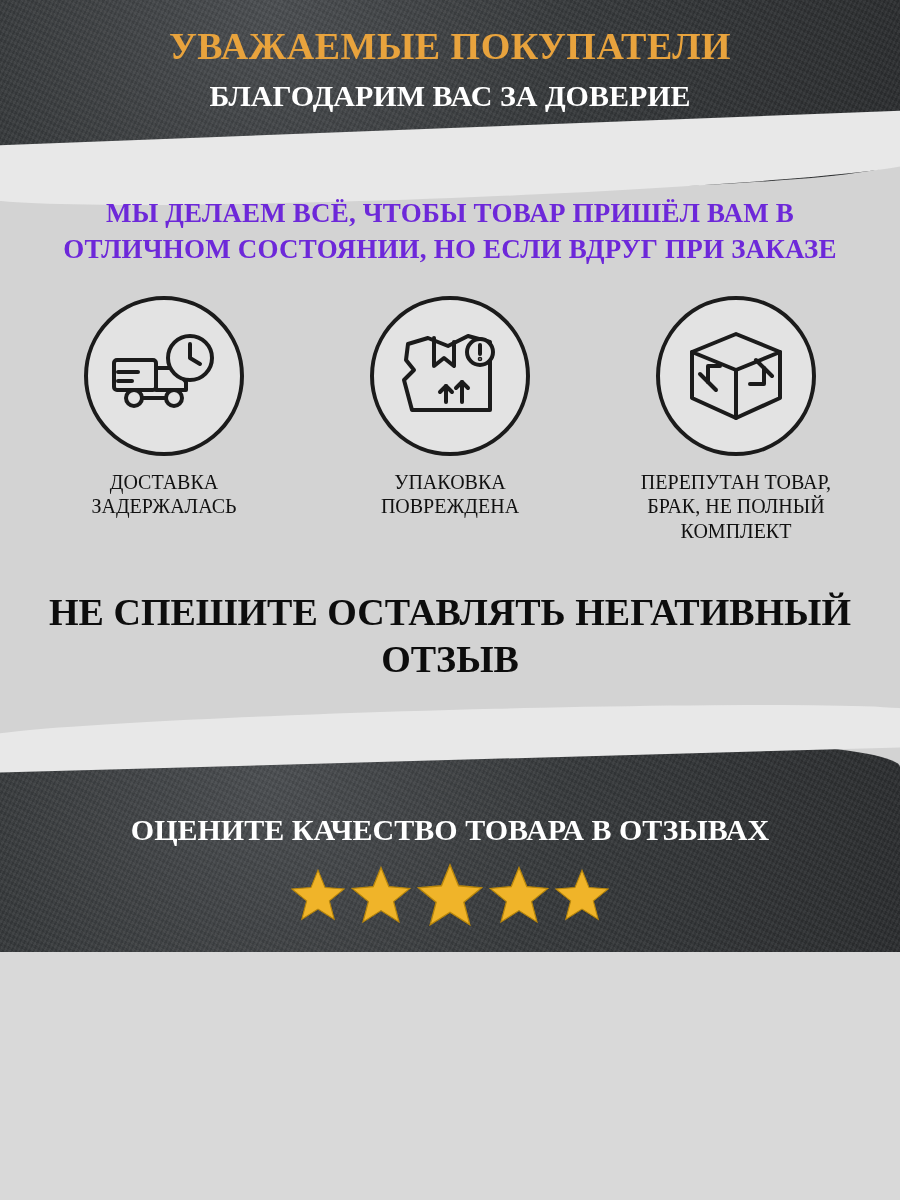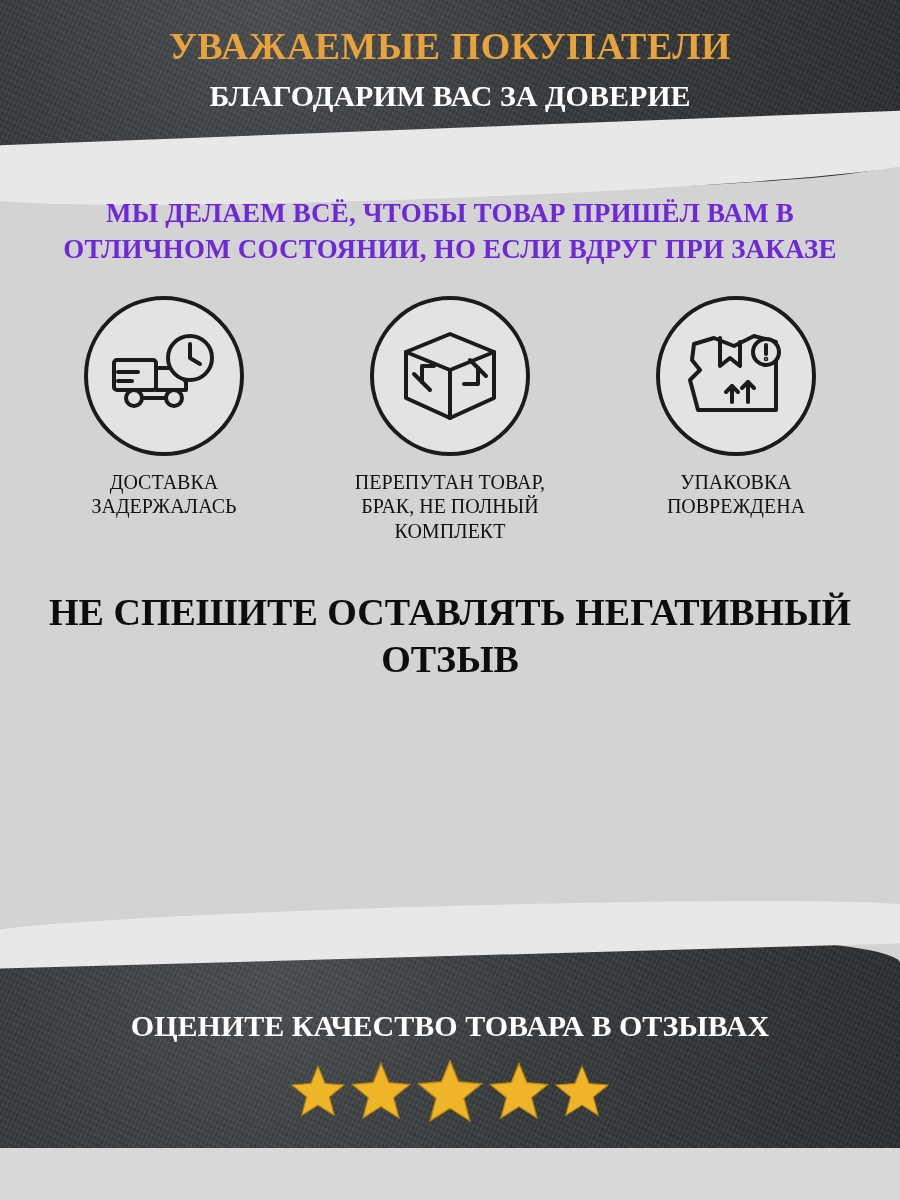--- a/index.html
+++ b/index.html
@@ -4,21 +4,21 @@
 <style>
   * { margin:0; padding:0; box-sizing:border-box; }
   html, body {
     width:900px; height:1200px;
     font-family:"Liberation Serif", serif;
     background:#d9d9d9;
     overflow:hidden;
   }
   .page {
     position:relative;
-    width:900px; height:1148px;
+    width:900px; height:952px;
     background:#d3d3d3;
     overflow:hidden;
   }
 
   
   .band {
     position:absolute;
     left:0; right:0;
     background:
       repeating-linear-gradient(115deg, rgba(255,255,255,0.035) 0 2px, rgba(0,0,0,0.04) 2px 4px),
@@ -158,52 +158,52 @@
             </g>
           </svg>
         </div>
         <div class="icon-cap">ДОСТАВКА ЗАДЕРЖАЛАСЬ</div>
       </div>
 
       <div class="icon-col">
         <div class="circle">
           <svg width="112" height="100" viewBox="0 0 112 100">
             <g fill="none" stroke="#1b1b1b" stroke-width="4" stroke-linecap="round" stroke-linejoin="round">
-              <path d="M56 8 L100 26 L56 44 L12 26 Z"></path>
-              <path d="M12 26 V72 L56 92 V44"></path>
-              <path d="M100 26 V72 L56 92"></path>
-              <path d="M40 40 h-12 v16 l-8 -8"></path>
-              <path d="M28 56 l8 8"></path>
-              <path d="M70 58 h14 v-16 l8 8"></path>
-              <path d="M84 42 l-8 -8"></path>
-            </g>
-          </svg>
-        </div>
-        <div class="icon-cap">ПЕРЕПУТАН ТОВАР, БРАК, НЕ ПОЛНЫЙ КОМПЛЕКТ</div>
-      </div>
-
-      <div class="icon-col">
-        <div class="circle">
-          <svg width="112" height="100" viewBox="0 0 112 100">
-            <g fill="none" stroke="#1b1b1b" stroke-width="4" stroke-linecap="round" stroke-linejoin="round">
               <path d="M14 18 L34 12 L54 20 L74 10 L96 16 V84 H18 L10 54 L20 44 L12 34 Z"></path>
               <path d="M40 12 V40 L50 32 L60 40 V16"></path>
               <line x1="52" y1="60" x2="52" y2="76"></line>
               <polyline points="46,66 52,60 58,66"></polyline>
               <line x1="68" y1="56" x2="68" y2="76"></line>
               <polyline points="62,62 68,56 74,62"></polyline>
               <circle cx="86" cy="26" r="13" fill="#e3e3e3"></circle>
               <line x1="86" y1="19" x2="86" y2="28"></line>
               <circle cx="86" cy="33" r="0.8" stroke-width="3"></circle>
             </g>
           </svg>
         </div>
         <div class="icon-cap">УПАКОВКА ПОВРЕЖДЕНА</div>
       </div>
 
+      <div class="icon-col">
+        <div class="circle">
+          <svg width="112" height="100" viewBox="0 0 112 100">
+            <g fill="none" stroke="#1b1b1b" stroke-width="4" stroke-linecap="round" stroke-linejoin="round">
+              <path d="M56 8 L100 26 L56 44 L12 26 Z"></path>
+              <path d="M12 26 V72 L56 92 V44"></path>
+              <path d="M100 26 V72 L56 92"></path>
+              <path d="M40 40 h-12 v16 l-8 -8"></path>
+              <path d="M28 56 l8 8"></path>
+              <path d="M70 58 h14 v-16 l8 8"></path>
+              <path d="M84 42 l-8 -8"></path>
+            </g>
+          </svg>
+        </div>
+        <div class="icon-cap">ПЕРЕПУТАН ТОВАР, БРАК, НЕ ПОЛНЫЙ КОМПЛЕКТ</div>
+      </div>
+
     </div>
 
     <div class="headline">НЕ СПЕШИТЕ ОСТАВЛЯТЬ НЕГАТИВНЫЙ ОТЗЫВ</div>
 
   </div>
 
   <div class="band band-bottom"></div>
   <div class="sliver-bottom"></div>
 
   <div class="footer-wrap">

